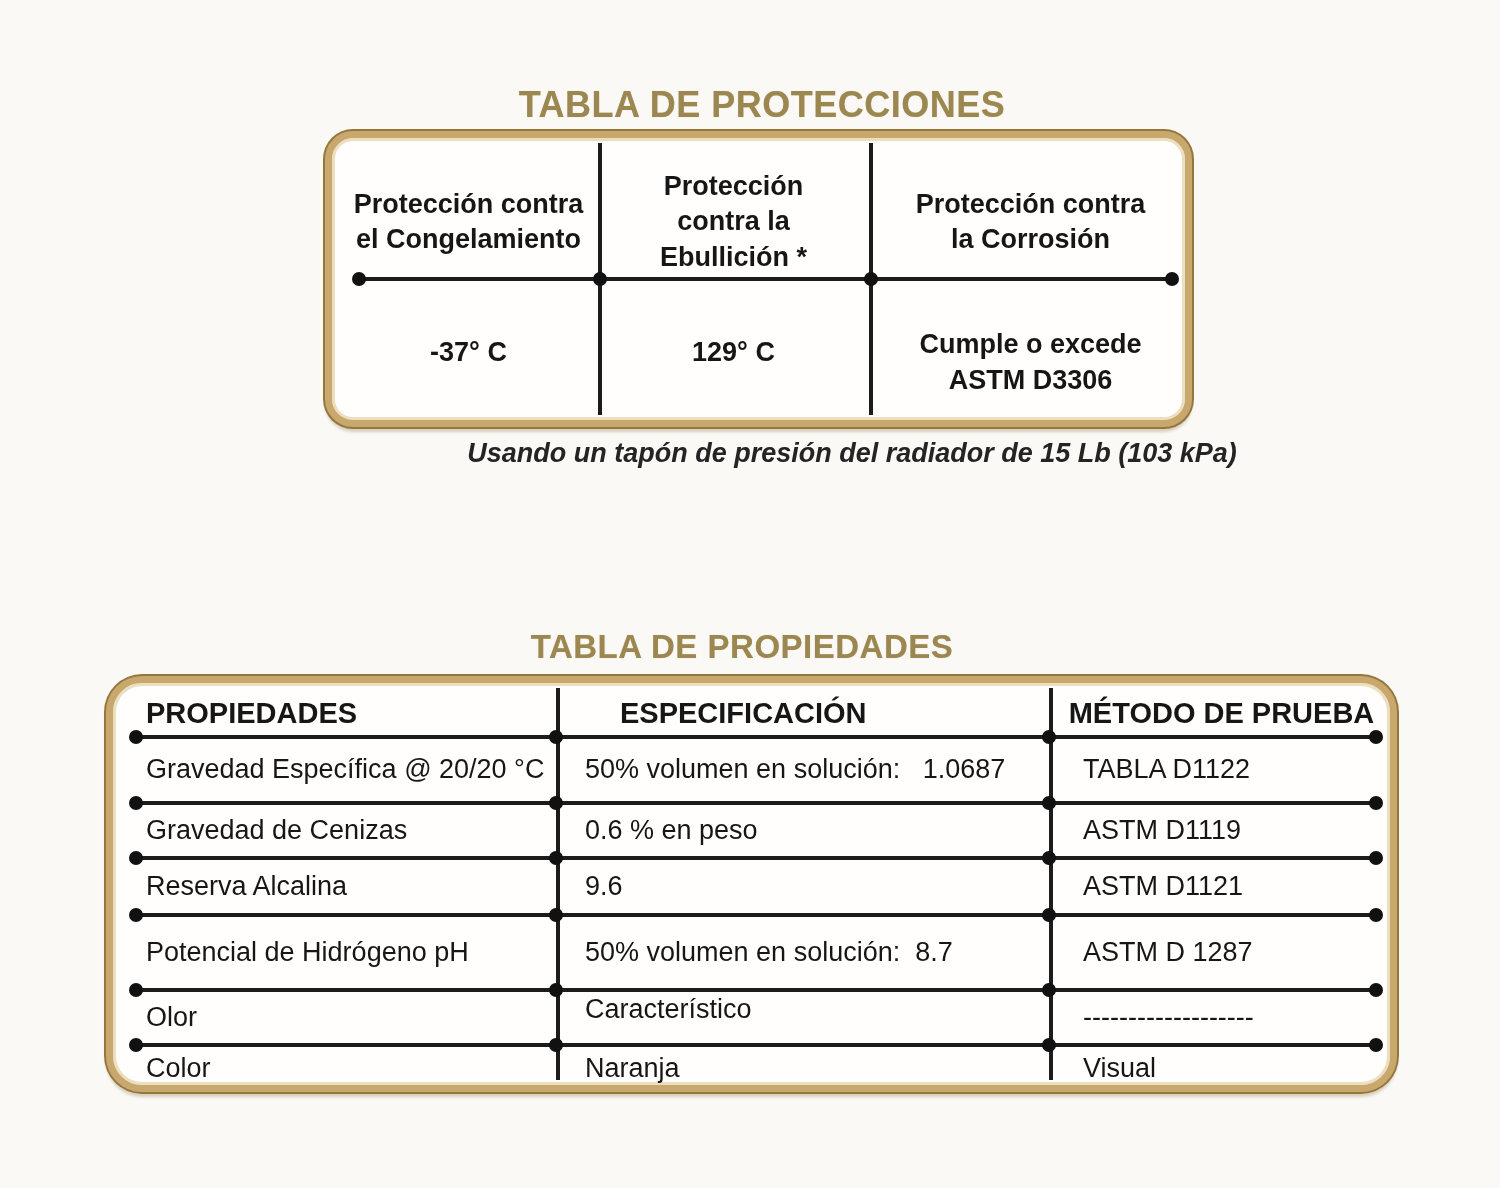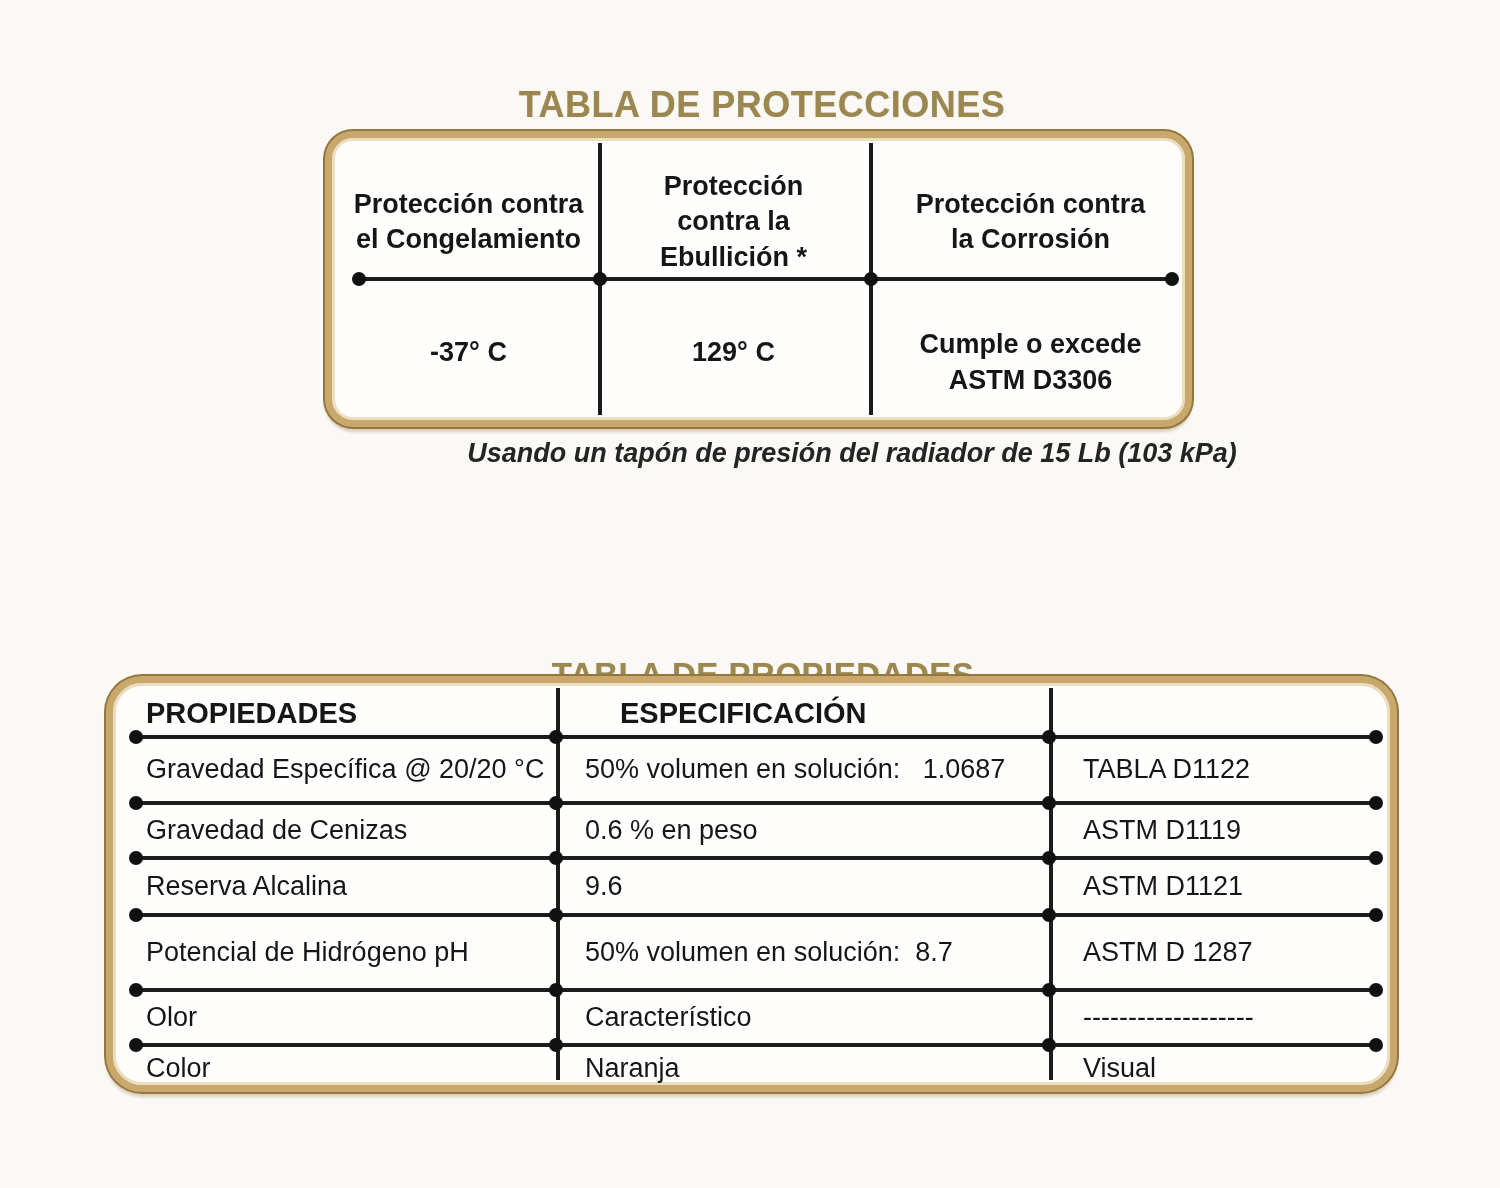--- a/index.html
+++ b/index.html
@@ -13,21 +13,21 @@
   }
   .gold-title {
     position: absolute;
     text-align: center;
     font-weight: bold;
     color: #9c8750;
     letter-spacing: 0.5px;
     text-shadow: 0 0 1px rgba(156,135,80,.4);
   }
   .title1 { left: 362px; top: 84px; width: 800px; font-size: 36px; }
-  .title2 { left: 363px; top: 628px; width: 800px; font-size: 33px; margin-top: 28px; }
+  .title2 { left: 342px; top: 628px; width: 800px; font-size: 33px; }
   .rbox {
     position: absolute;
     background: #fffefd;
     border: 7px solid #c9a86d;
     box-shadow: 0 0 0 2px #95773e, 0 5px 3px rgba(140,110,60,.30), inset 0 0 0 3px #ecdfc0;
   }
   .box1 { left: 325px; top: 131px; width: 867px; height: 296px; border-radius: 28px; }
   .box2 { left: 106px; top: 676px; width: 1291px; height: 416px; border-radius: 36px; }
   .inner { position: absolute; left: 7px; top: 7px; right: 7px; bottom: 7px; }
   .vline {
@@ -103,20 +103,21 @@
 <div class="gold-title title2">TABLA DE PROPIEDADES</div>
 
 <div class="rbox box2">
   <div class="inner">
 
     <div class="vline" style="left:436px"></div>
     <div class="vline" style="left:929px"></div>
 
     <div class="lcell p-hdr" style="left:26px;top:0;width:400px;height:47px">PROPIEDADES</div>
     <div class="lcell p-hdr" style="left:500px;top:0;width:420px;height:47px">ESPECIFICACIÓN</div>
+    <div class="cell p-hdr" style="left:933px;top:0;width:337px;height:47px">MÉTODO DE PRUEBA</div>
 
     <div class="hline" style="left:12px;top:45px;width:1248px">
       <span class="dot" style="left:-3px"></span>
       <span class="dot" style="left:417px"></span>
       <span class="dot" style="left:910px"></span>
       <span class="dot" style="left:1237px"></span>
     </div>
     <div class="hline" style="left:12px;top:111px;width:1248px">
       <span class="dot" style="left:-3px"></span>
       <span class="dot" style="left:417px"></span>
@@ -167,21 +168,21 @@
     </div>
 
     <div>
       <div class="lcell p-cell" style="left:26px;top:225px;width:405px;height:75px">Potencial de Hidrógeno pH</div>
       <div class="lcell p-cell" style="left:465px;top:225px;width:460px;height:75px">50% volumen en solución:  8.7</div>
       <div class="lcell p-cell" style="left:963px;top:225px;width:300px;height:75px">ASTM D 1287</div>
     </div>
 
     <div>
       <div class="lcell p-cell" style="left:26px;top:300px;width:405px;height:55px">Olor</div>
-      <div class="lcell p-cell" style="left:465px;top:300px;width:460px;height:55px">Característico</div>
+      <div class="lcell p-cell" style="left:465px;top:292px;width:460px;height:55px">Característico</div>
       <div class="lcell p-cell" style="left:963px;top:300px;width:300px;height:55px">-------------------</div>
     </div>
 
     <div>
       <div class="lcell p-cell" style="left:26px;top:355px;width:405px;height:47px">Color</div>
       <div class="lcell p-cell" style="left:465px;top:355px;width:460px;height:47px">Naranja</div>
       <div class="lcell p-cell" style="left:963px;top:355px;width:300px;height:47px">Visual</div>
     </div>
 
   </div>

